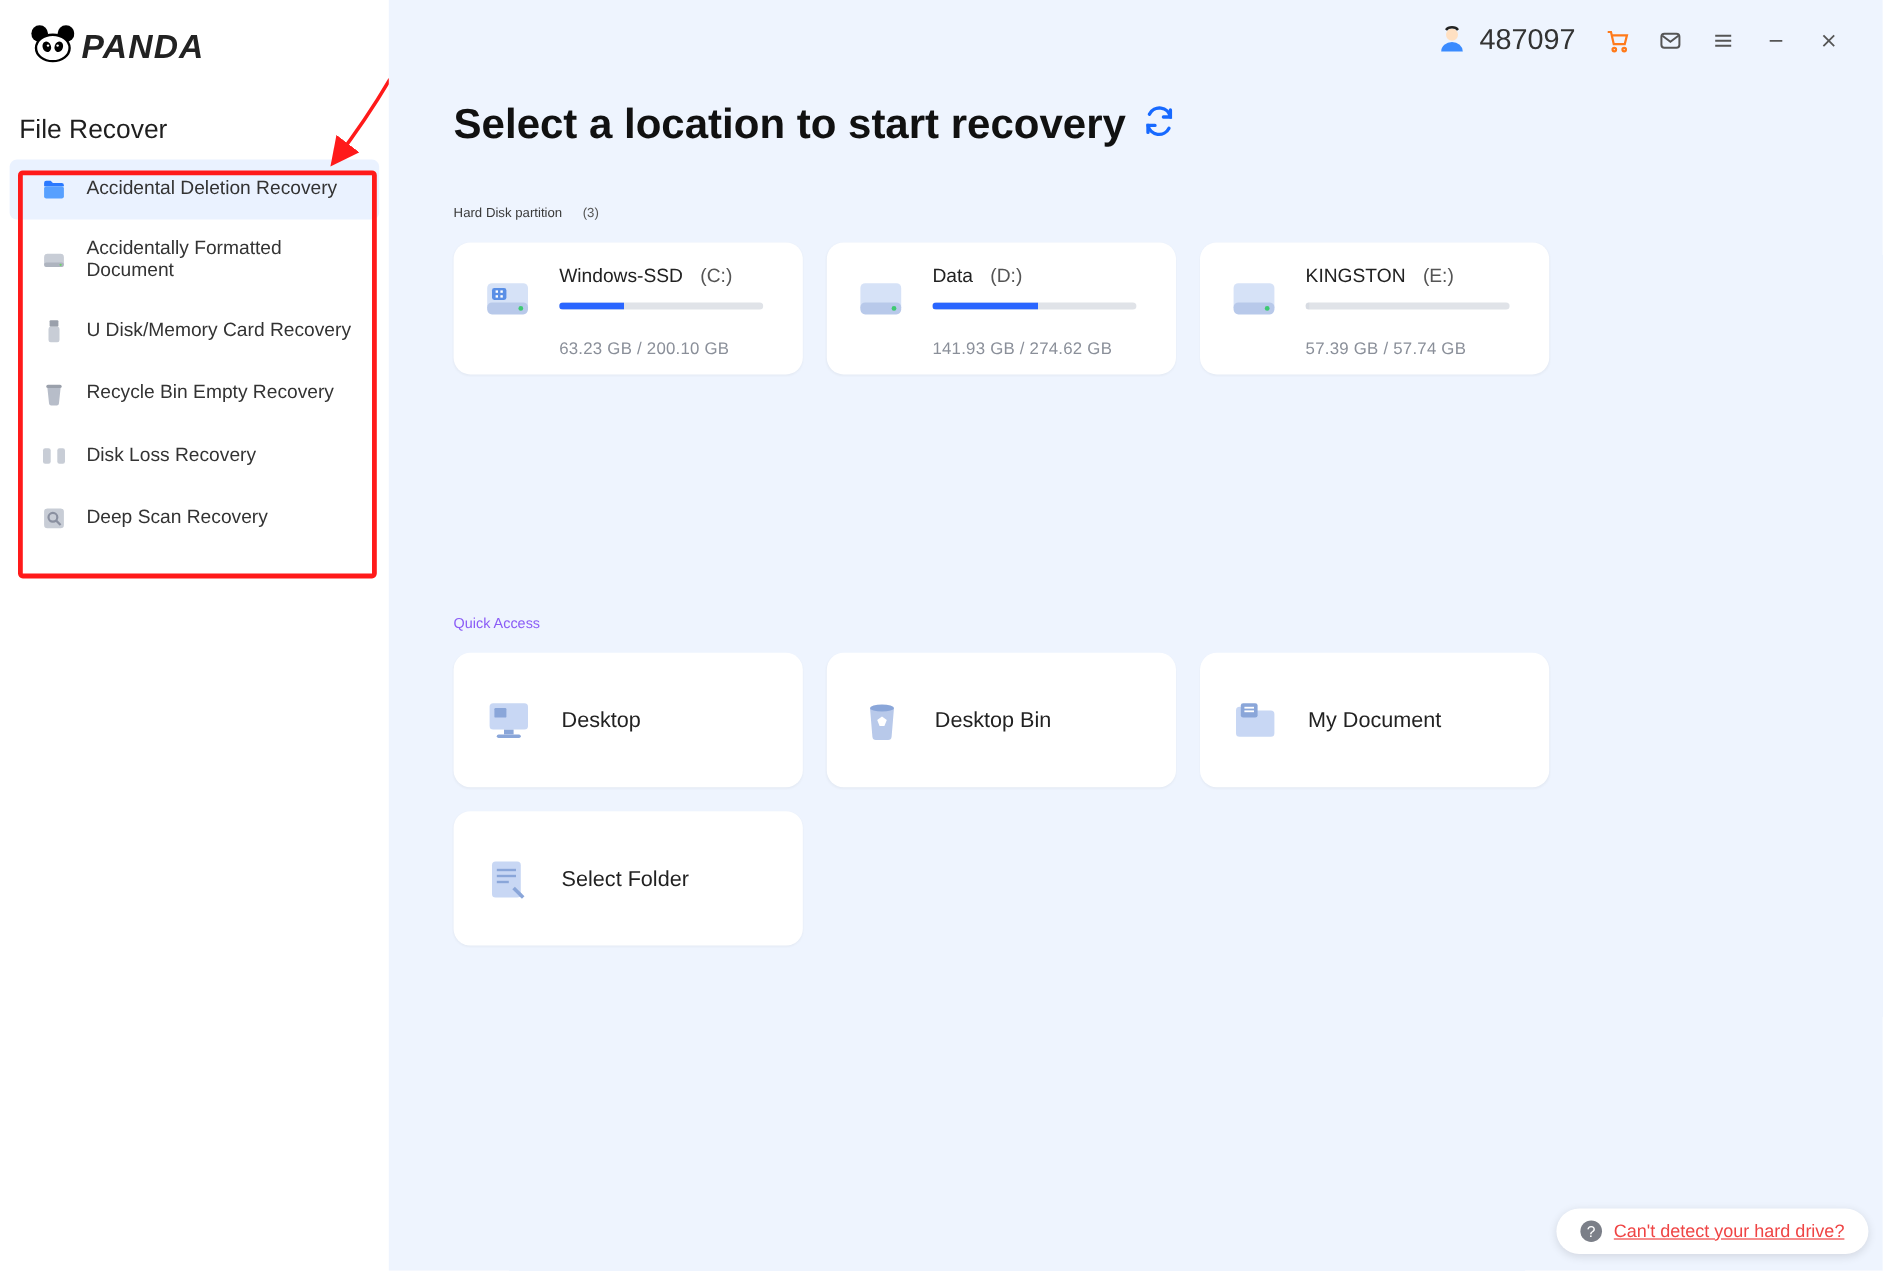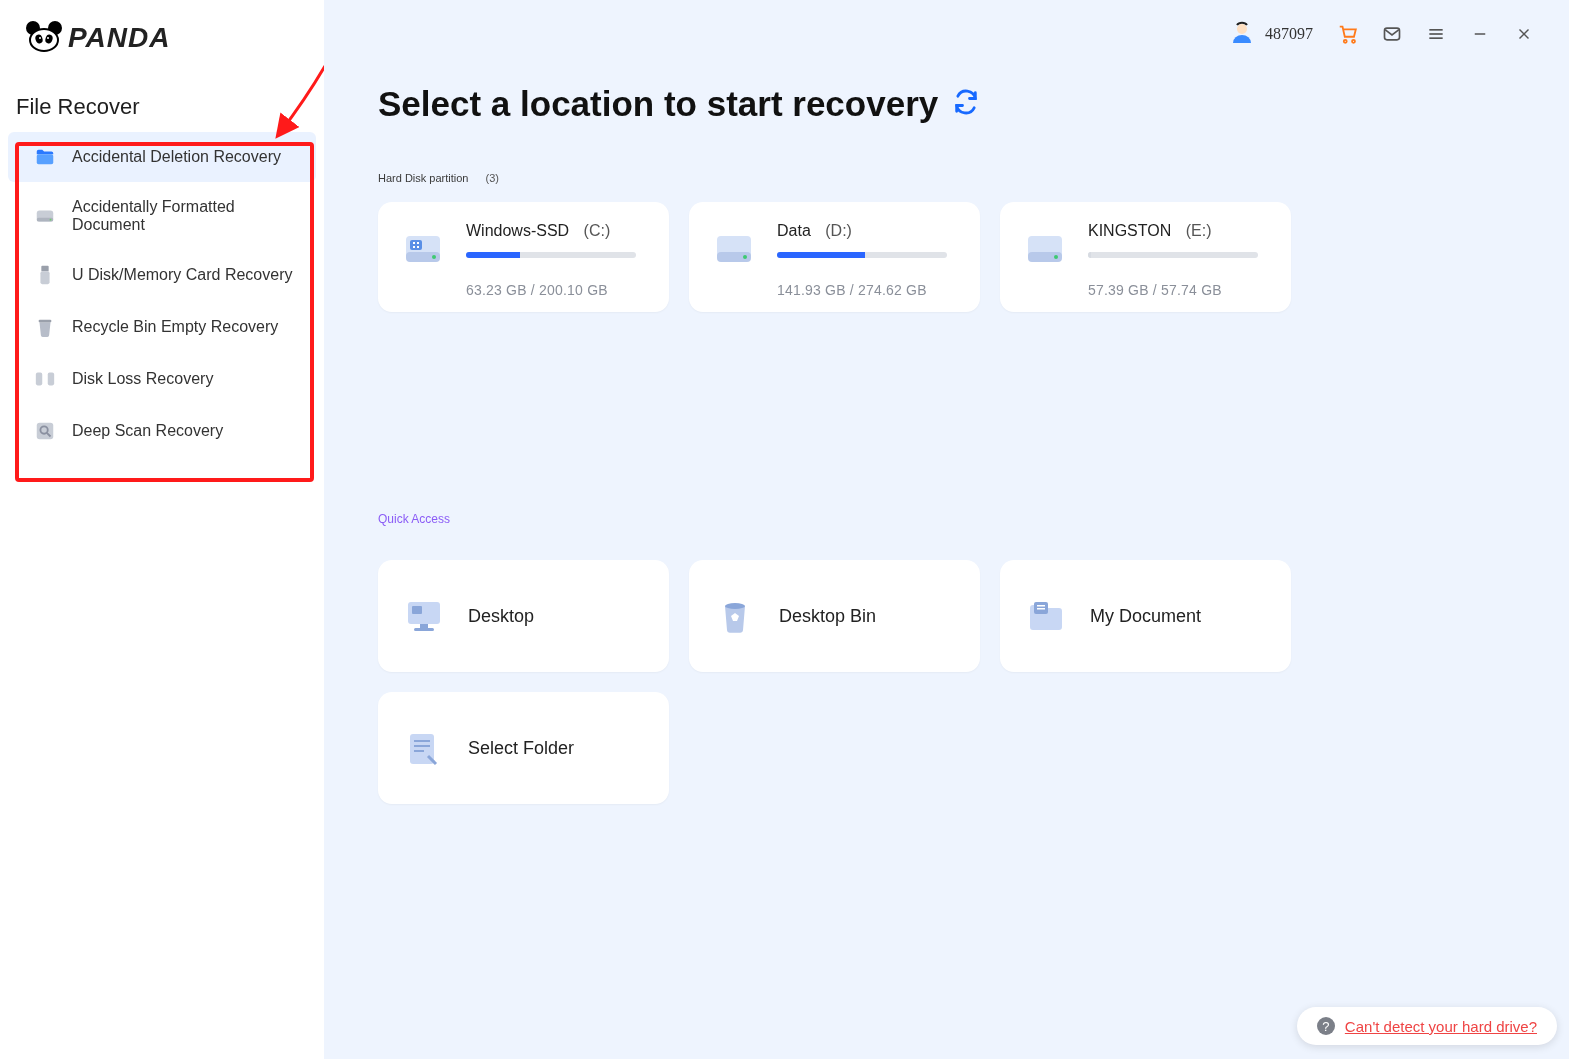--- a/index.html
+++ b/index.html
@@ -14,38 +14,38 @@
   .sidebar-item { display: flex; align-items: center; gap: 16px; padding: 14px 16px 14px 26px; font-size: 16px; color: #333; cursor: pointer; border-radius: 6px; margin: 2px 8px; }
   .sidebar-item.active { background: #eaf2ff; }
   .sidebar-item .ico { width: 22px; height: 22px; display: inline-flex; align-items: center; justify-content: center; }
   .highlight-box { position: absolute; left: 15px; top: 142px; width: 299px; height: 340px; border: 4px solid #ff1a1a; border-radius: 4px; pointer-events: none; }
   
   .arrow-svg { position: absolute; top: 60px; left: 265px; width: 70px; height: 80px; pointer-events: none; }
   
   .main { flex: 1; background: #eef4fe; position: relative; }
   .titlebar { display: flex; justify-content: flex-end; align-items: center; height: 58px; padding: 10px 26px 0 0; gap: 6px; }
   .titlebar .avatar { width: 26px; height: 26px; }
-  .titlebar .user-id { font-size: 16px; color: #333; margin-left: 4px; margin-right: 10px; font-family: Liberation Serif, serif; }
+  .titlebar .user-id { font-size: 24px; color: #333; margin-left: 4px; margin-right: 10px; }
   .titlebar .tbtn { width: 38px; height: 38px; display: inline-flex; align-items: center; justify-content: center; color: #555; cursor: pointer; border-radius: 4px; }
   .content { padding: 26px 52px 30px 54px; }
   .page-title { font-size: 35px; font-weight: 800; color: #111; display: inline-flex; align-items: center; gap: 14px; }
   .refresh { color: #1769ff; }
   .section-label { font-size: 11px; color: #3a3a3a; margin-top: 48px; }
   .section-count { color: #555; margin-left: 14px; }
   .cards { display: flex; gap: 20px; margin-top: 18px; }
   .card { background: #fff; border-radius: 14px; width: 291px; height: 110px; box-shadow: 0 1px 2px rgba(0,0,0,.04); padding: 20px 22px; display: flex; gap: 20px; cursor: pointer; }
   .card .dicon { width: 46px; height: 46px; margin-top: 4px; }
   .card .dinfo { flex: 1; }
   .card .dname { font-size: 16px; color: #222; font-weight: 500; }
   .card .dletter { color: #555; margin-left: 10px; }
   .card .bar { width: 170px; height: 6px; background: #e0e3e8; border-radius: 3px; margin-top: 12px; overflow: hidden; }
   .card .fill { height: 100%; background: #2a66ff; }
   .card .dusage { font-size: 14px; color: #8a8f99; margin-top: 24px; letter-spacing: .2px; }
   .quick-title { font-size: 12px; color: #8b5cf6; margin-top: 200px; }
-  .qcards { display: flex; flex-wrap: wrap; gap: 20px; margin-top: 34px; }
+  .qcards { display: flex; flex-wrap: wrap; gap: 20px; margin-top: 18px; }
   .qcard { background: #fff; border-radius: 14px; width: 291px; height: 112px; box-shadow: 0 1px 2px rgba(0,0,0,.04); padding: 0 24px; display: flex; align-items: center; gap: 22px; cursor: pointer; }
   .qcard .qicon { width: 44px; height: 44px; display: inline-flex; align-items: center; justify-content: center; color: #8aa6d9; }
   .qcard .qlabel { font-size: 18px; color: #222; }
   
   .help-pill { position: absolute; right: 12px; bottom: 14px; background: #fff; border-radius: 22px; padding: 10px 20px; display: flex; align-items: center; gap: 10px; box-shadow: 0 2px 8px rgba(0,0,0,.12);}
   .help-pill a { color: #ef4444; text-decoration: underline; font-size: 15px; cursor: pointer; }
   .help-pill .q { width: 18px; height: 18px; border-radius: 50%; background: #7b7f88; color: #fff; font-size: 13px; display: inline-flex; align-items: center; justify-content: center; }
 </style>
 </head>
 <body>

